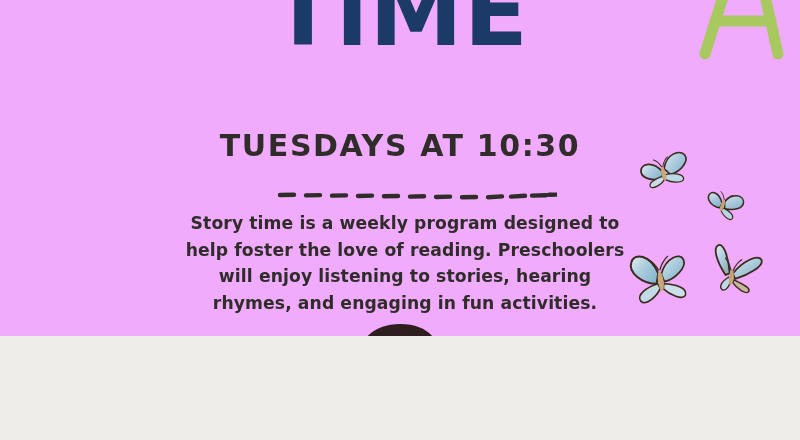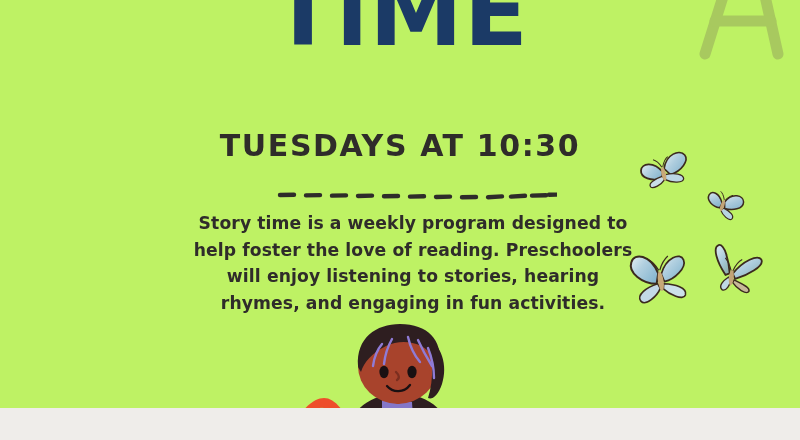--- a/index.html
+++ b/index.html
@@ -9,22 +9,22 @@
   body {
     width: 800px;
     height: 440px;
     overflow: hidden;
     background: #EFEDEA;
     font-family: "DejaVu Sans", sans-serif;
   }
   #poster {
     position: relative;
     width: 800px;
-    height: 408px;
-    background: #bef264;
+    height: 336px;
+    background: #f0abfc;
     overflow: hidden;
   }
 
   
   .title {
     position: absolute;
     top: -34px;
     left: 0;
     width: 800px;
     text-align: center;
@@ -67,21 +67,20 @@
     top: 210px;
     left: 180px;
     width: 450px;
     text-align: center;
     font-family: "DejaVu Sans", sans-serif;
     font-weight: 700;
     font-size: 17.2px;
     line-height: 26.5px;
     color: #2F2C2A;
     letter-spacing: 0.1px;
-    margin-left: 8px;
   }
 
   
   .ladder {
     position: absolute;
     top: -14px;
     left: 686px;
     width: 120px;
     height: 105px;
   }

